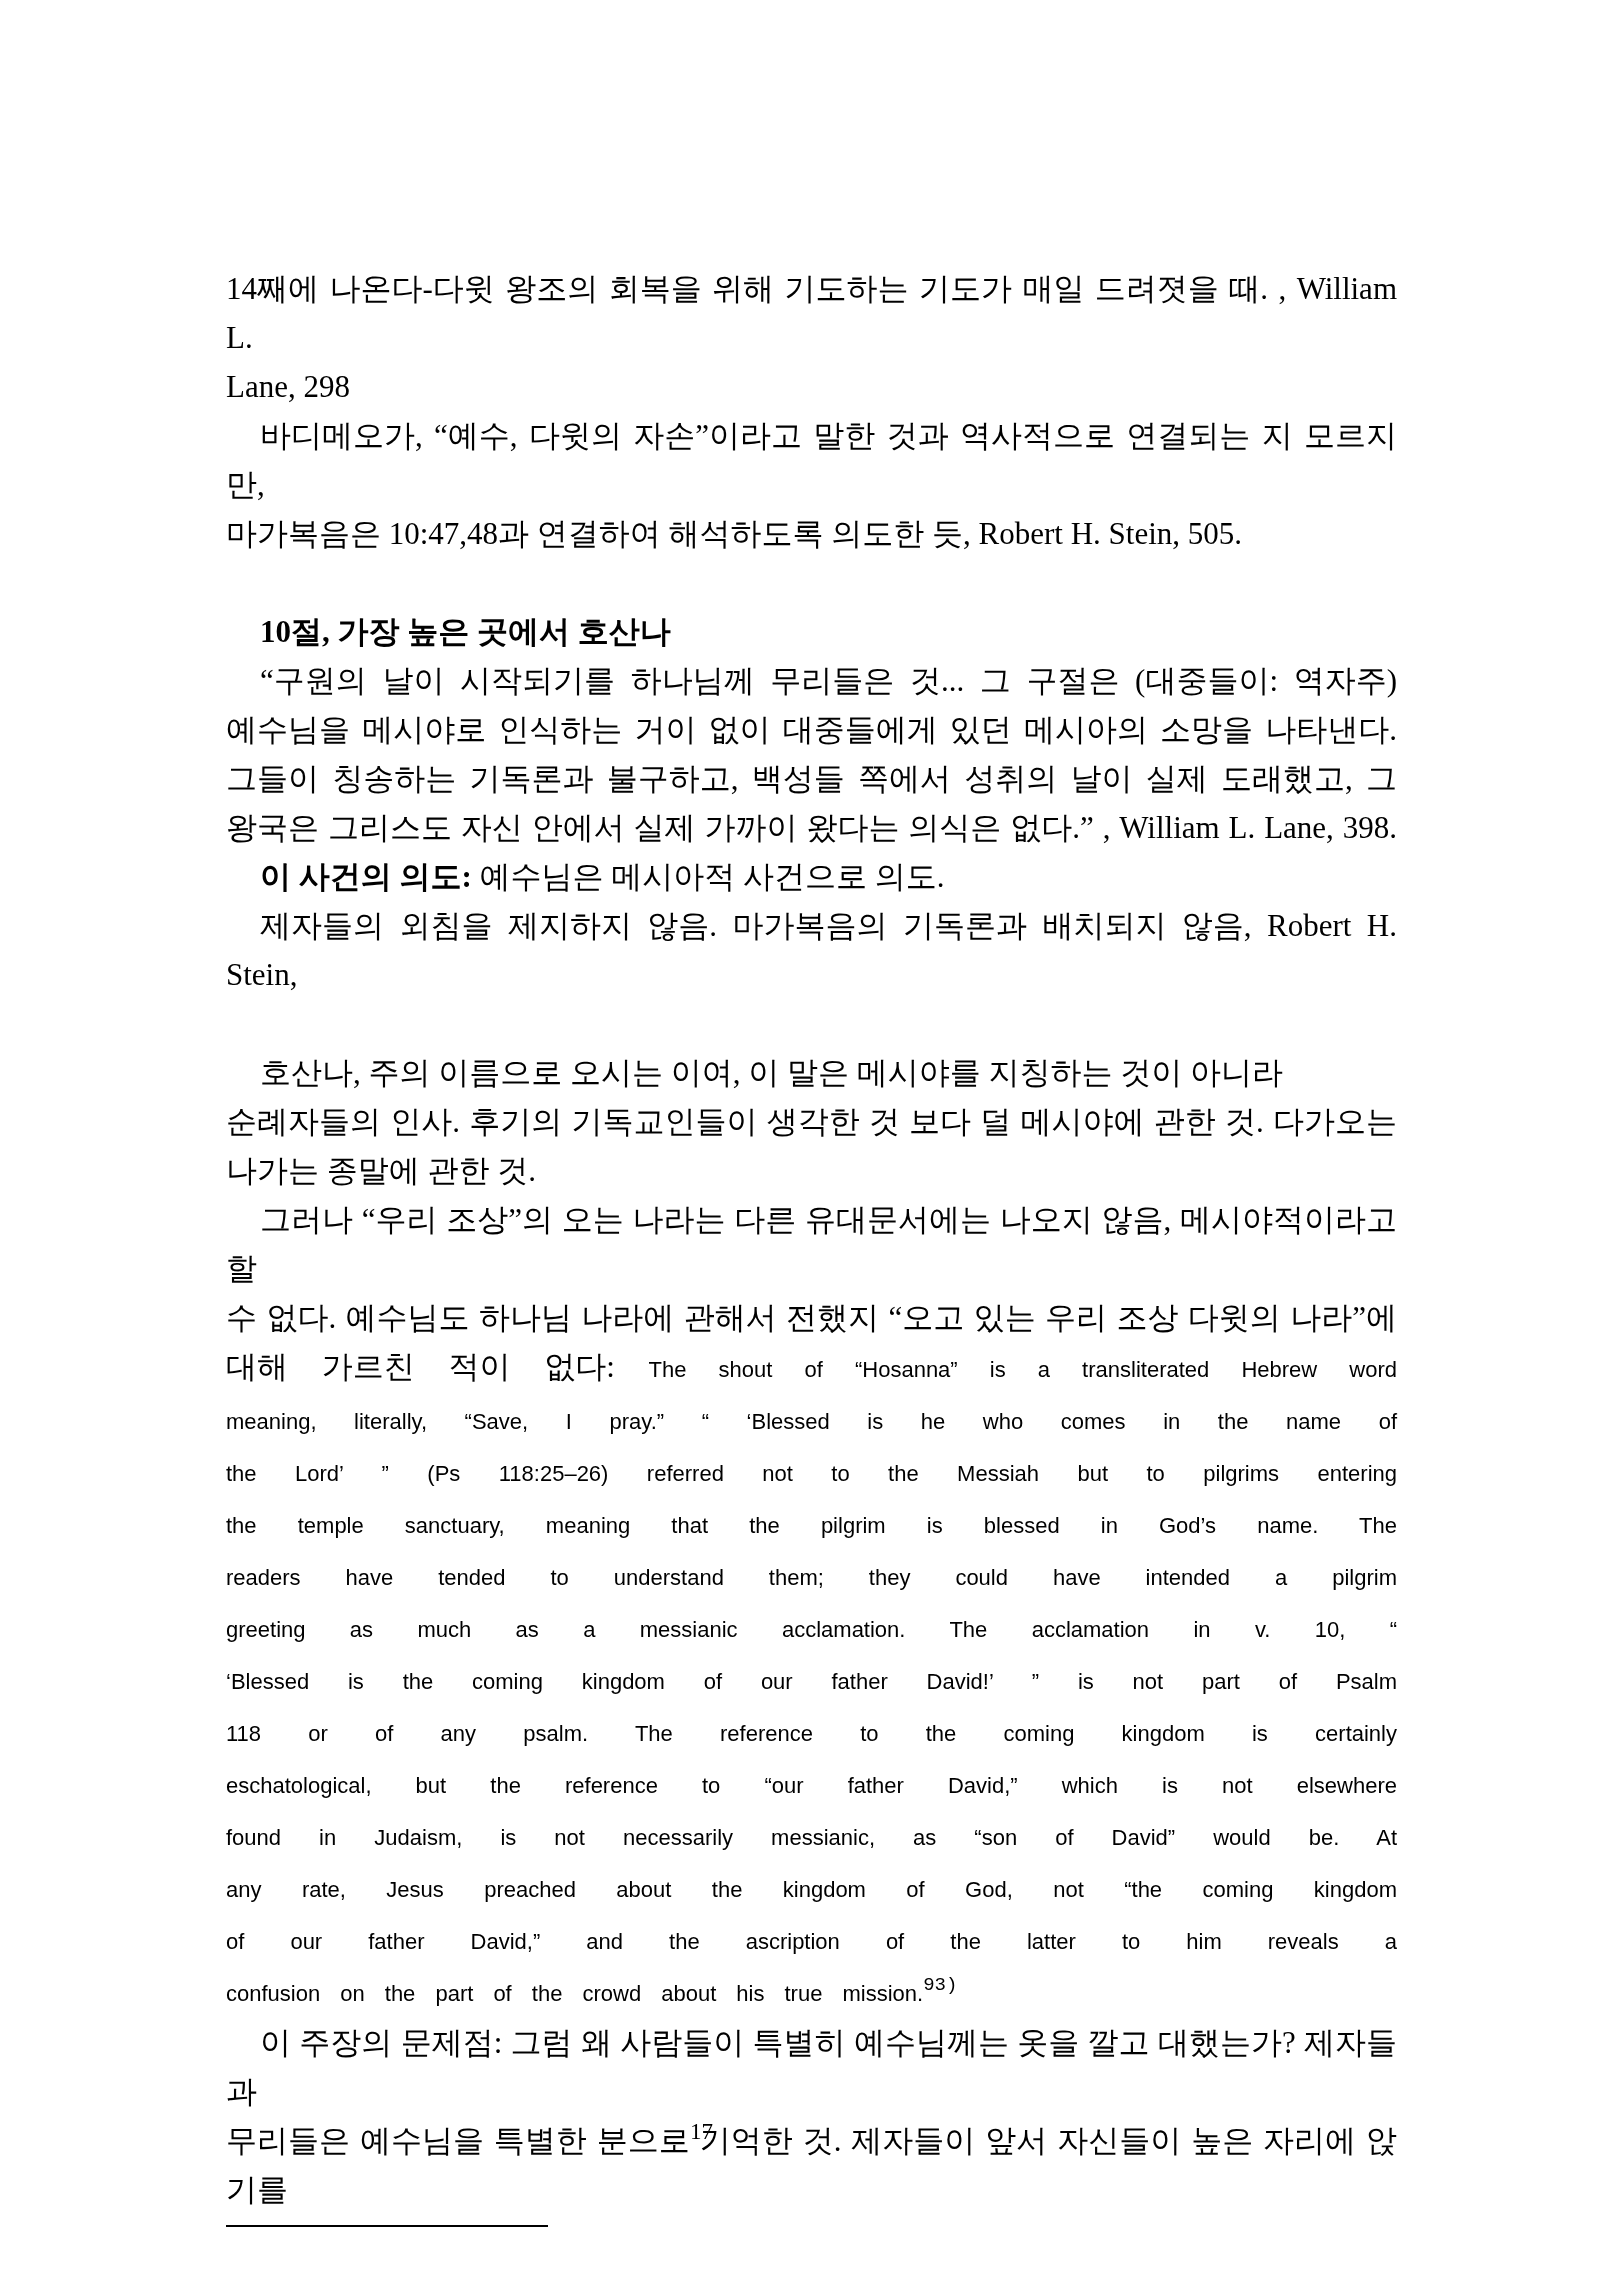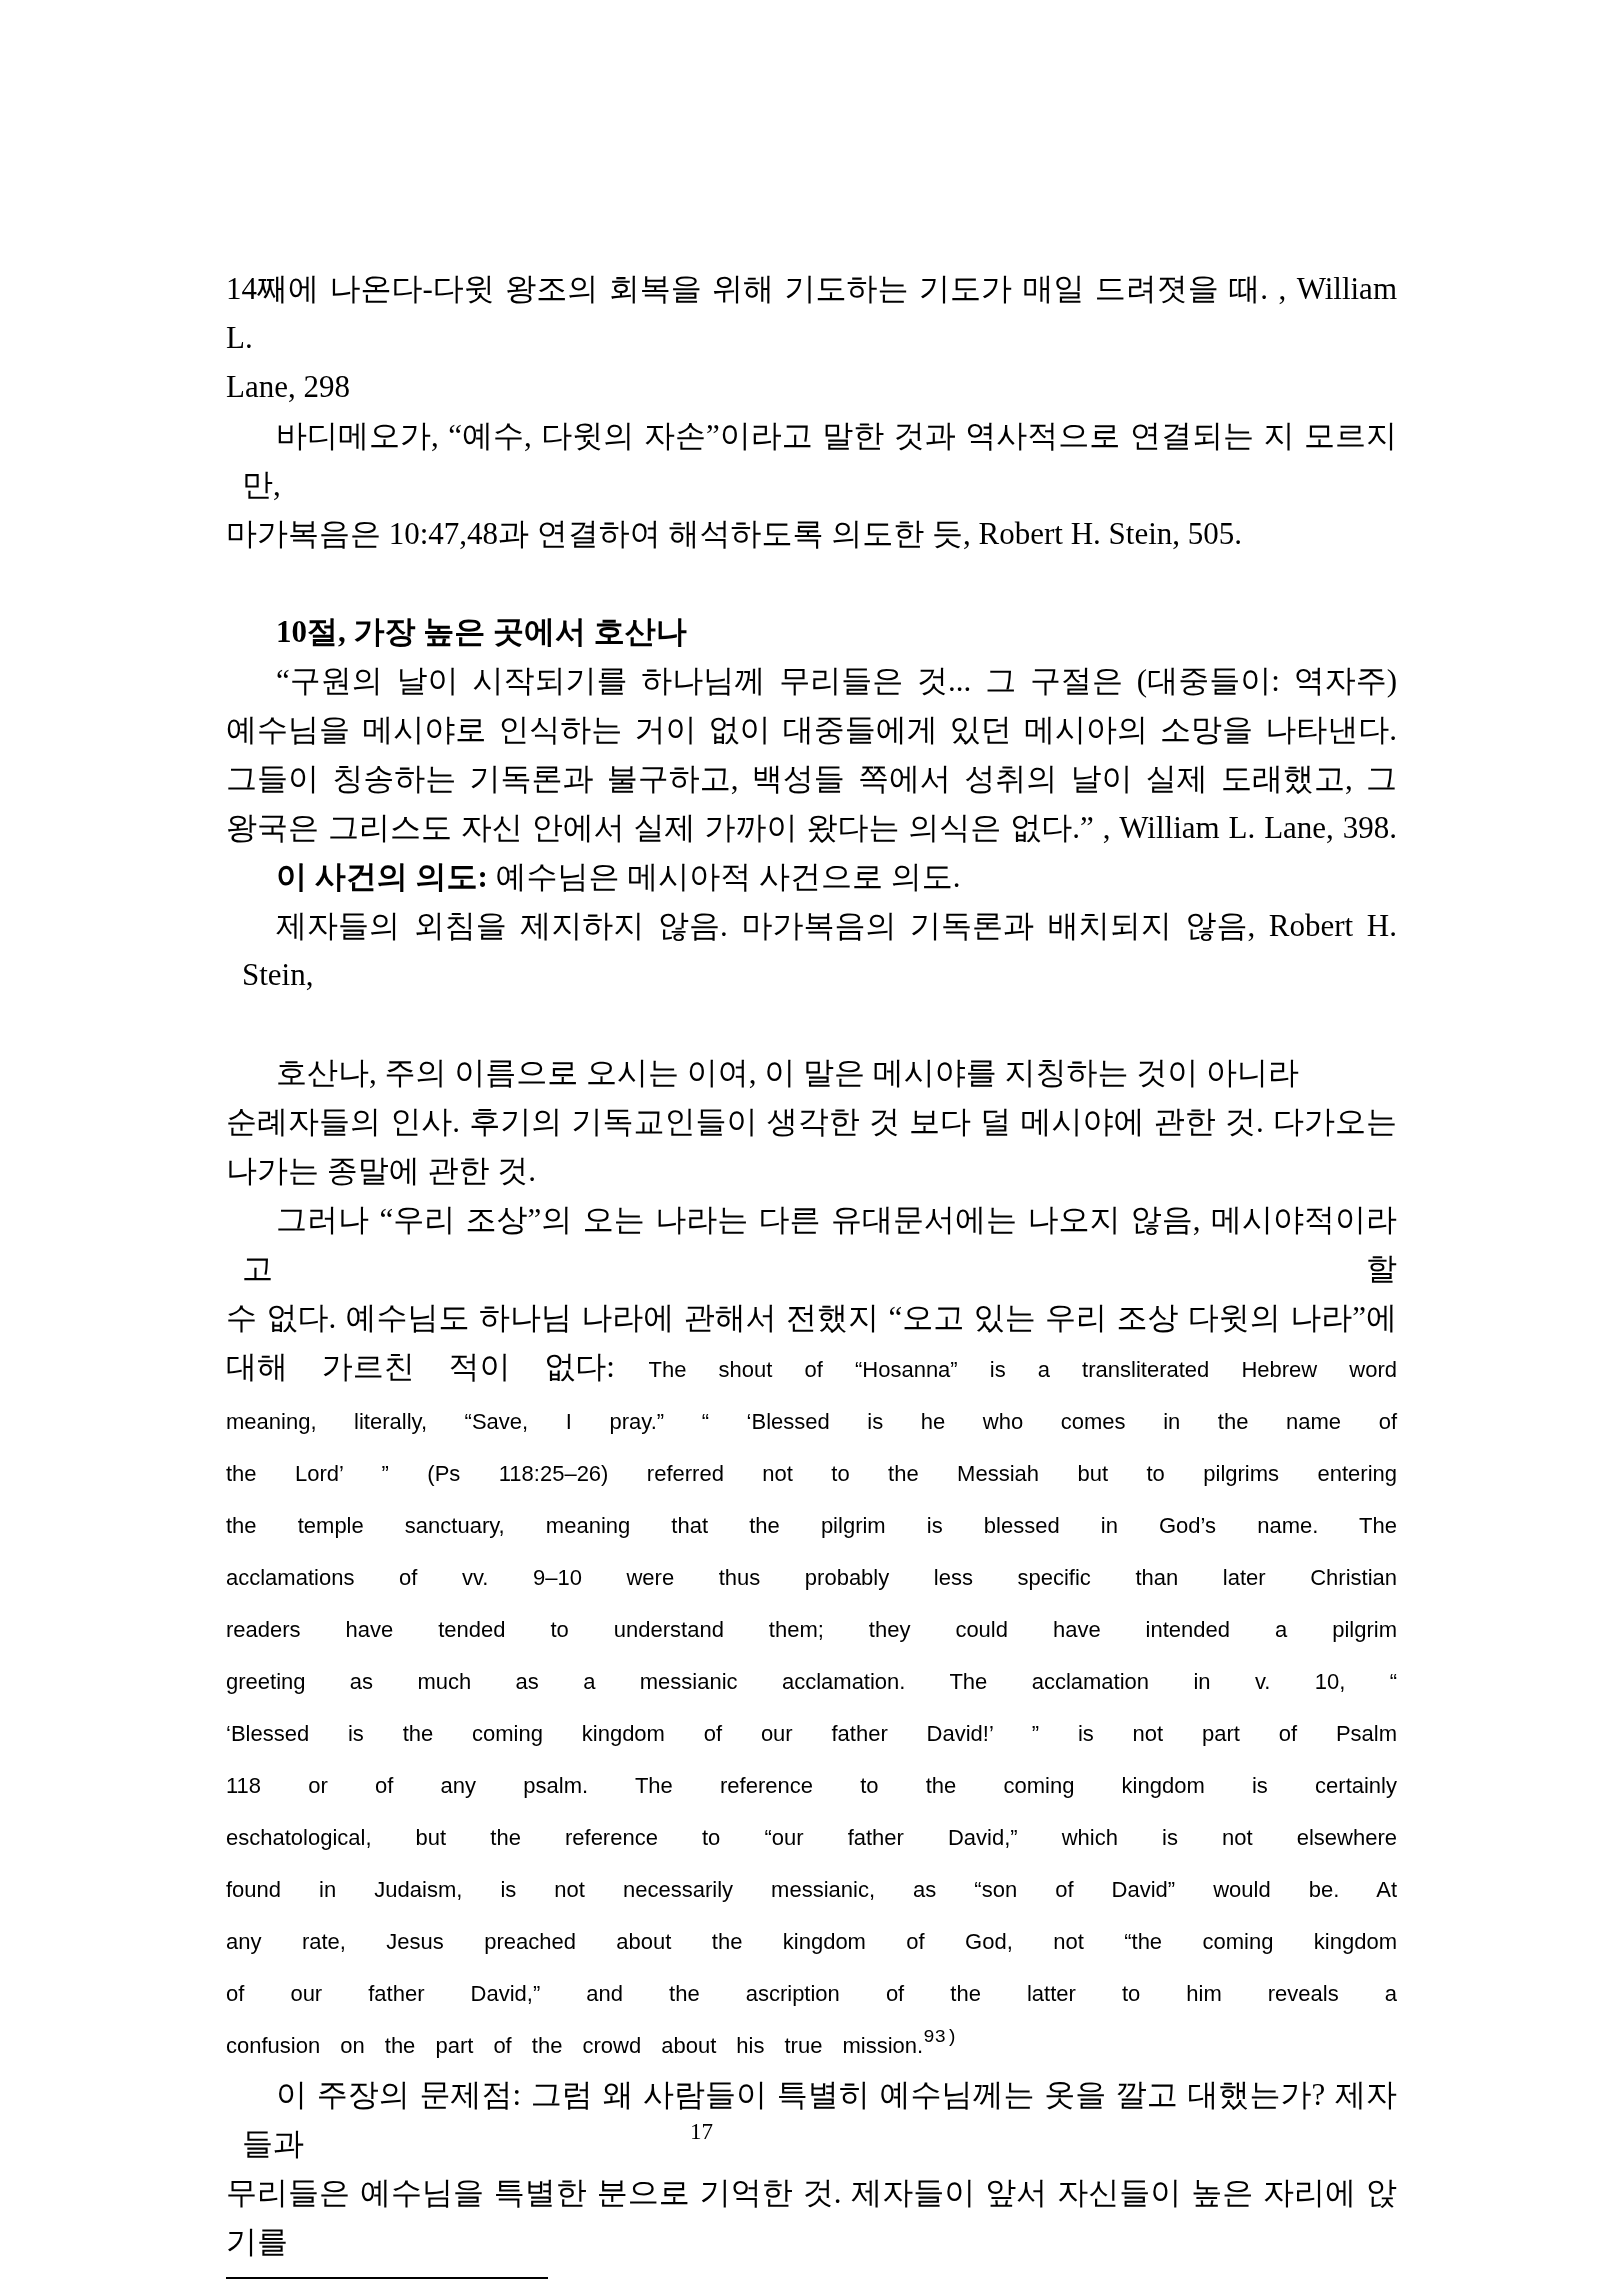--- a/index.html
+++ b/index.html
@@ -20,21 +20,21 @@
   }
   
   .line {
     font-family: "Liberation Serif", "DejaVu Serif", serif;
     font-size: 31px;
     line-height: 49px;
     text-align: justify;
     min-height: 49px;
   }
   .line.just   { text-align-last: justify; }
-  .line.indent { text-indent: 34px; margin-left: 16px; }
+  .line.indent { text-indent: 34px; }
   .line.blank  { height: 49px; }
   .line.spread { word-spacing: 0.45em; }
   .run.kr   { }
   .run.bold { font-weight: bold; }
   .run.en   {
     font-family: "Liberation Sans", "DejaVu Sans", sans-serif;
     font-size: 22px;
   }
   .run.sup  {
     font-family: Liberation Mono, monospace;
@@ -79,21 +79,20 @@
         <div class="line blank"></div>
         <div class="line indent"><span class="run kr">호산나, 주의 이름으로 오시는 이여, 이 말은 메시야를 지칭하는 것이 아니라</span></div>
         <div class="line just"><span class="run kr">순례자들의 인사. 후기의 기독교인들이 생각한 것 보다 덜 메시야에 관한 것. 다가오는</span></div>
         <div class="line"><span class="run kr">나가는 종말에 관한 것.</span></div>
         <div class="line just indent"><span class="run kr">그러나 “우리 조상”의 오는 나라는 다른 유대문서에는 나오지 않음, 메시야적이라고 할</span></div>
         <div class="line just"><span class="run kr">수 없다. 예수님도 하나님 나라에 관해서 전했지 “오고 있는 우리 조상 다윗의 나라”에</span></div>
         <div class="line just"><span class="run kr">대해 가르친 적이 없다: </span><span class="run en">The shout of “Hosanna” is a transliterated Hebrew word</span></div>
         <div class="line just"><span class="run en">meaning, literally, “Save, I pray.” “ ‘Blessed is he who comes in the name of</span></div>
         <div class="line just"><span class="run en">the Lord’ ” (Ps 118:25–26) referred not to the Messiah but to pilgrims entering</span></div>
         <div class="line just"><span class="run en">the temple sanctuary, meaning that the pilgrim is blessed in God’s name. The</span></div>
-        <div class="line just"><span class="run en">acclamations of vv. 9–10 were thus probably less specific than later Christian</span></div>
         <div class="line just"><span class="run en">readers have tended to understand them; they could have intended a pilgrim</span></div>
         <div class="line just"><span class="run en">greeting as much as a messianic acclamation. The acclamation in v. 10, “</span></div>
         <div class="line just"><span class="run en">‘Blessed is the coming kingdom of our father David!’ ” is not part of Psalm</span></div>
         <div class="line just"><span class="run en">118 or of any psalm. The reference to the coming kingdom is certainly</span></div>
         <div class="line just"><span class="run en">eschatological, but the reference to “our father David,” which is not elsewhere</span></div>
         <div class="line just"><span class="run en">found in Judaism,  is not necessarily messianic, as “son of David” would be. At</span></div>
         <div class="line just"><span class="run en">any rate, Jesus preached about the kingdom of God, not “the coming kingdom</span></div>
         <div class="line just"><span class="run en">of our father David,” and the ascription of the latter to him reveals a</span></div>
         <div class="line spread"><span class="run en">confusion on the part of the crowd about his true mission.</span><span class="run sup">93)</span></div>
         <div class="line just indent"><span class="run kr">이 주장의 문제점: 그럼 왜 사람들이 특별히 예수님께는 옷을 깔고 대했는가? 제자들과</span></div>

